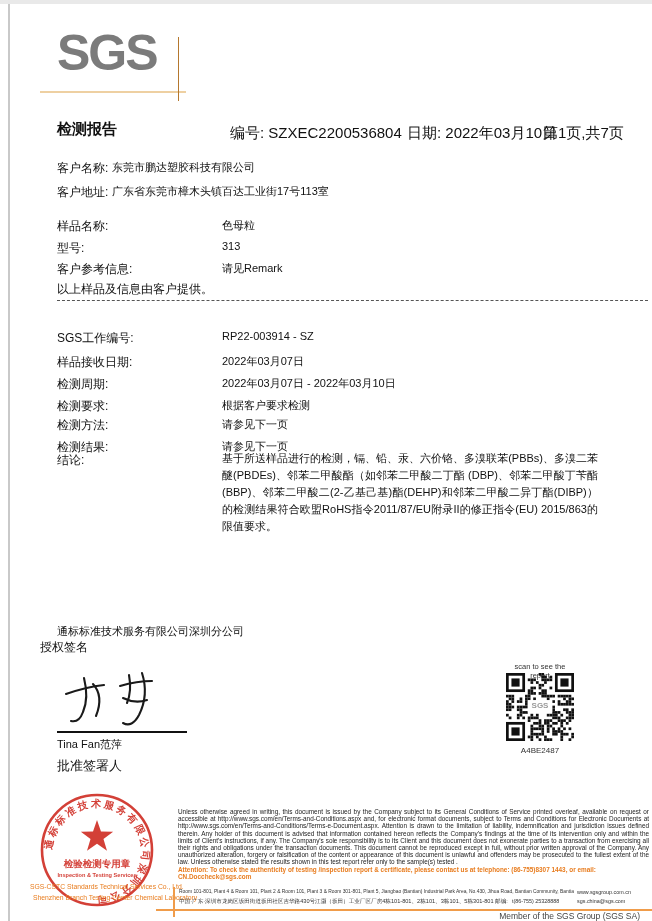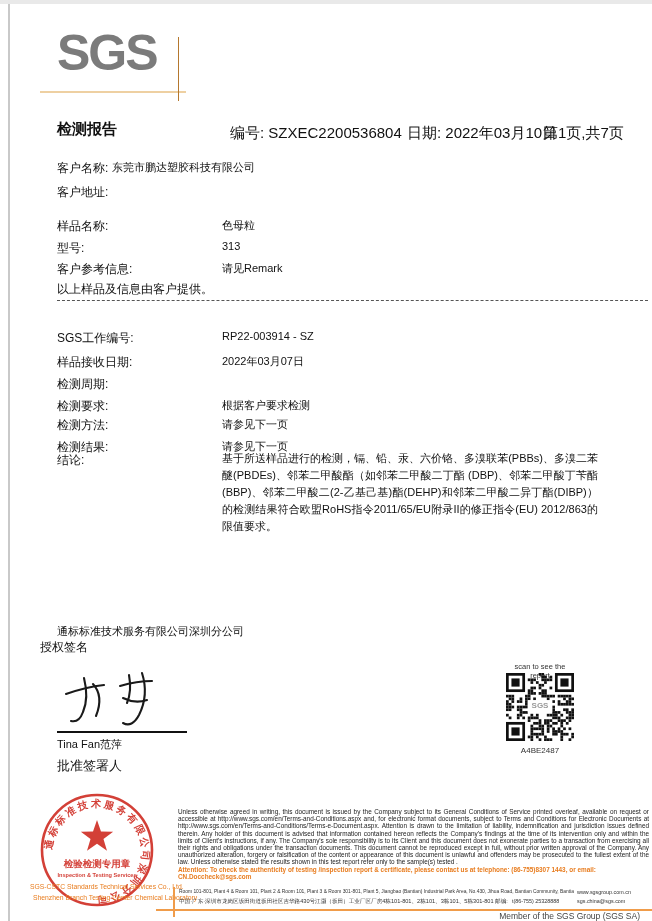--- a/index.html
+++ b/index.html
@@ -87,45 +87,47 @@
   </div>
   <div class="abs meta m-date">
     <span>日期:</span>
     <span>2022年03月10日</span>
   </div>
   <div class="abs meta m-page">第1页,共7页</div>
 
   <div class="lab" style="top:156px">客户名称:</div>
   <div class="val v1" style="top:156px">东莞市鹏达塑胶科技有限公司</div>
   <div class="lab" style="top:180px">客户地址:</div>
+  <div class="val v1" style="top:180px">广东省东莞市樟木头镇百达工业街17号113室</div>
 
   <div class="lab" style="top:214px">样品名称:</div>
   <div class="val v2" style="top:214px">色母粒</div>
   <div class="lab" style="top:236px">型号:</div>
   <div class="val v2" style="top:236px">313</div>
   <div class="lab" style="top:257px">客户参考信息:</div>
   <div class="val v2" style="top:257px">请见Remark</div>
   <div class="lab" style="top:277px">以上样品及信息由客户提供。</div>
 
   <div class="abs dash-sep"></div>
 
   <div class="lab" style="top:326px">SGS工作编号:</div>
   <div class="val v2" style="top:326px">RP22-003914 - SZ</div>
   <div class="lab" style="top:350px">样品接收日期:</div>
   <div class="val v2" style="top:350px">2022年03月07日</div>
   <div class="lab" style="top:372px">检测周期:</div>
+  <div class="val v2" style="top:372px">2022年03月07日 - 2022年03月10日</div>
   <div class="lab" style="top:394px">检测要求:</div>
   <div class="val v2" style="top:394px">根据客户要求检测</div>
   <div class="lab" style="top:413px">检测方法:</div>
   <div class="val v2" style="top:413px">请参见下一页</div>
   <div class="lab" style="top:435px">检测结果:</div>
   <div class="val v2" style="top:435px">请参见下一页</div>
 
   <div class="lab" style="top:448px">结论:</div>
-  <div class="abs conclusion">基于所送样品进行的检测，镉、铅、汞、六价铬、多溴联苯(PBBs)、多溴二苯醚(PBDEs)、邻苯二甲酸酯（如邻苯二甲酸二丁酯 (DBP)、邻苯二甲酸丁苄酯(BBP)、邻苯二甲酸二(2-乙基己基)酯(DEHP)和邻苯二甲酸二异丁酯(DIBP)）的检测结果符合欧盟RoHS指令2011/65/EU附录II的修正指令(EU) 2012/863的限值要求。</div>
+  <div class="abs conclusion">基于所送样品进行的检测，镉、铅、汞、六价铬、多溴联苯(PBBs)、多溴二苯醚(PBDEs)、邻苯二甲酸酯（如邻苯二甲酸二丁酯 (DBP)、邻苯二甲酸丁苄酯(BBP)、邻苯二甲酸二(2-乙基己基)酯(DEHP)和邻苯二甲酸二异丁酯(DIBP)）的检测结果符合欧盟RoHS指令2011/87/EU附录II的修正指令(EU) 2015/863的限值要求。</div>
 
   <div class="abs sig-company">通标标准技术服务有限公司深圳分公司</div>
   <div class="abs sig-auth">授权签名</div>
   <svg class="abs sig-svg" width="120" height="62" viewBox="0 0 120 62">
     <g fill="none" stroke="#1a1a1a" stroke-width="2.1" stroke-linecap="round">
       <path d="M6,26 q20,-7 38,-9"></path>
       <path d="M24,10 q5,20 -1,34 q-4,11 -12,9"></path>
       <path d="M33,16 q11,12 3,32"></path>
       <path d="M60,18 q17,-5 32,-5"></path>
       <path d="M69,7 q3,16 -2,28"></path>

